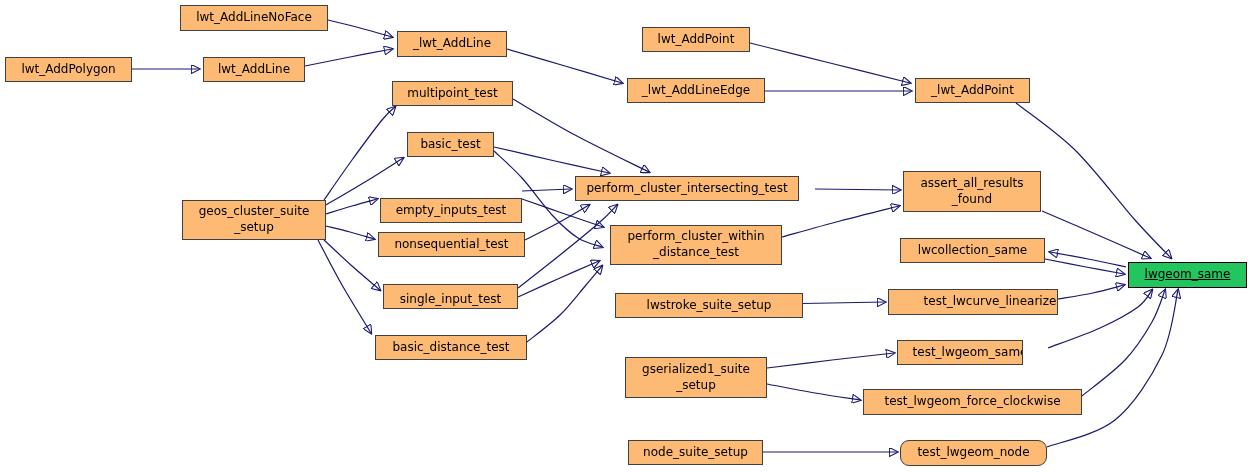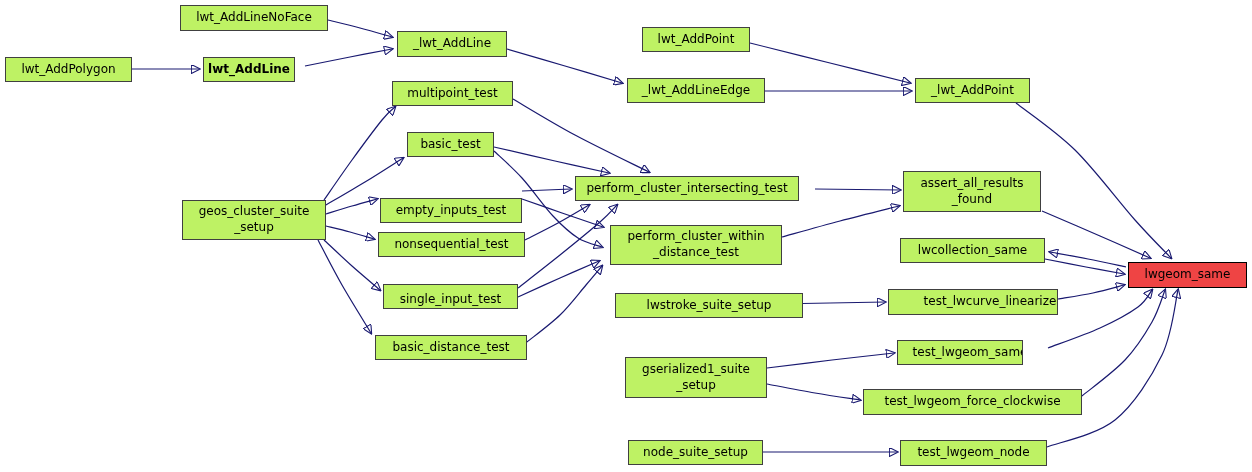--- a/index.html
+++ b/index.html
@@ -8,34 +8,34 @@
     width:1252px;height:472px;
     background:#ffffff;
     overflow:hidden;
     font-family:"DejaVu Sans","Liberation Sans",sans-serif;
   }
   .edges{position:absolute;left:0;top:0;width:100%;height:100%;}
   .edges path{fill:none;stroke:#191970;stroke-width:1.2px;}
   .node{
     position:absolute;
     box-sizing:border-box;
-    background:#bef264;
+    background:#fdba74;
     border:1.3px solid #404040;
     color:#000000;
     font-size:12px;
     line-height:1.32;
     display:flex;
     align-items:center;
     justify-content:center;
     text-align:center;
     white-space:pre-line;
     overflow:hidden;
     cursor:pointer;
   }
-  .node.highlight{background:#ef4444;border-color:#000000;}
+  .node.highlight{background:#22c55e;border-color:#000000;text-decoration:underline;}
 </style>
 </head>
 <body>
 
 <div class="canvas">
   <svg class="edges" width="1252" height="472" viewBox="0 0 1252 472" xmlns="http://www.w3.org/2000/svg">
     <defs>
       <marker id="arrow" viewBox="0 0 10 10" refX="8.5" refY="5" markerWidth="8.5" markerHeight="7.5" orient="auto">
         <path d="M0,0 L10,5 L0,10 z" fill="#191970"></path>
       </marker>
@@ -74,21 +74,21 @@
         <path d="M767,384 C775,385.5 799.5,390.3333333333333 815,393 C830.5,395.6666666666667 852.5,398.8333333333333 860,400" marker-end="url(#arrow)"></path>
         <path d="M763,452 L897,452" marker-end="url(#arrow)"></path>
         <path d="M1048,348 C1056.6666666666667,344.6666666666667 1085,334.8333333333333 1100,328 C1115,321.1666666666667 1129.3333333333333,313.3333333333333 1138,307 C1146.6666666666667,300.6666666666667 1149.6666666666667,292.8333333333333 1152,290" marker-end="url(#arrow)"></path>
         <path d="M1082,396 C1089.1666666666667,390 1113.3333333333333,372.3333333333333 1125,360 C1136.6666666666667,347.6666666666667 1145.3333333333333,333.6666666666667 1152,322 C1158.6666666666667,310.3333333333333 1162.8333333333333,295.3333333333333 1165,290" marker-end="url(#arrow)"></path>
         <path d="M1047,447 C1058.3333333333333,442.5 1095.8333333333333,435.3333333333333 1115,420 C1134.1666666666667,404.6666666666667 1151.5,376.6666666666667 1162,355 C1172.5,333.3333333333333 1175.3333333333333,300.8333333333333 1178,290" marker-end="url(#arrow)"></path>
       </g>
   </svg>
   <div>
       <div class="node" style="left: 180px; top: 5px; width: 148px; height: 26px;"><span>lwt_AddLineNoFace</span></div>
       <div class="node" style="left: 5px; top: 57px; width: 127px; height: 25px;"><span>lwt_AddPolygon</span></div>
-      <div class="node" style="left: 203px; top: 57px; width: 92px; height: 25px; font-weight: bold;"><span>lwt_AddLine</span></div>
+      <div class="node" style="left: 203px; top: 57px; width: 102px; height: 25px;"><span>lwt_AddLine</span></div>
       <div class="node" style="left: 397px; top: 31px; width: 110px; height: 26px;"><span>_lwt_AddLine</span></div>
       <div class="node" style="left: 392px; top: 81px; width: 121px; height: 25px;"><span>multipoint_test</span></div>
       <div class="node" style="left: 642px; top: 27px; width: 108px; height: 25px;"><span>lwt_AddPoint</span></div>
       <div class="node" style="left: 627px; top: 78px; width: 138px; height: 25px;"><span>_lwt_AddLineEdge</span></div>
       <div class="node" style="left: 915px; top: 78px; width: 115px; height: 25px; text-align: center;"><span>_lwt_AddPoint</span></div>
       <div class="node" style="left: 182px; top: 200px; width: 144px; height: 40px;"><span>geos_cluster_suite
 _setup</span></div>
       <div class="node" style="left: 407px; top: 132px; width: 87px; height: 25px;"><span>basic_test</span></div>
       <div class="node" style="left: 380px; top: 198px; width: 142px; height: 25px;"><span>empty_inputs_test</span></div>
       <div class="node" style="left: 378px; top: 232px; width: 147px; height: 25px;"><span>nonsequential_test</span></div>
@@ -101,15 +101,15 @@
 _found</span></div>
       <div class="node" style="left: 900px; top: 238px; width: 145px; height: 25px;"><span>lwcollection_same</span></div>
       <div class="node highlight" style="left: 1128px; top: 262px; width: 119px; height: 26px;"><span>lwgeom_same</span></div>
       <div class="node" style="left: 888px; top: 289px; width: 170px; height: 26px; padding-left: 34px;"><span>test_lwcurve_linearize</span></div>
       <div class="node" style="left: 615px; top: 293px; width: 188px; height: 25px;"><span>lwstroke_suite_setup</span></div>
       <div class="node" style="left: 897px; top: 340px; width: 126px; height: 25px; padding-left: 20px;"><span>test_lwgeom_same</span></div>
       <div class="node" style="left: 625px; top: 357px; width: 142px; height: 41px;"><span>gserialized1_suite
 _setup</span></div>
       <div class="node" style="left: 863px; top: 389px; width: 219px; height: 26px;"><span>test_lwgeom_force_clockwise</span></div>
       <div class="node" style="left: 628px; top: 440px; width: 135px; height: 25px;"><span>node_suite_setup</span></div>
-      <div class="node" style="left: 900px; top: 440px; width: 147px; height: 26px;"><span>test_lwgeom_node</span></div>
+      <div class="node" style="left: 900px; top: 440px; width: 147px; height: 26px; border-radius: 9px;"><span>test_lwgeom_node</span></div>
     </div>
 </div>
 
 </body></html>

